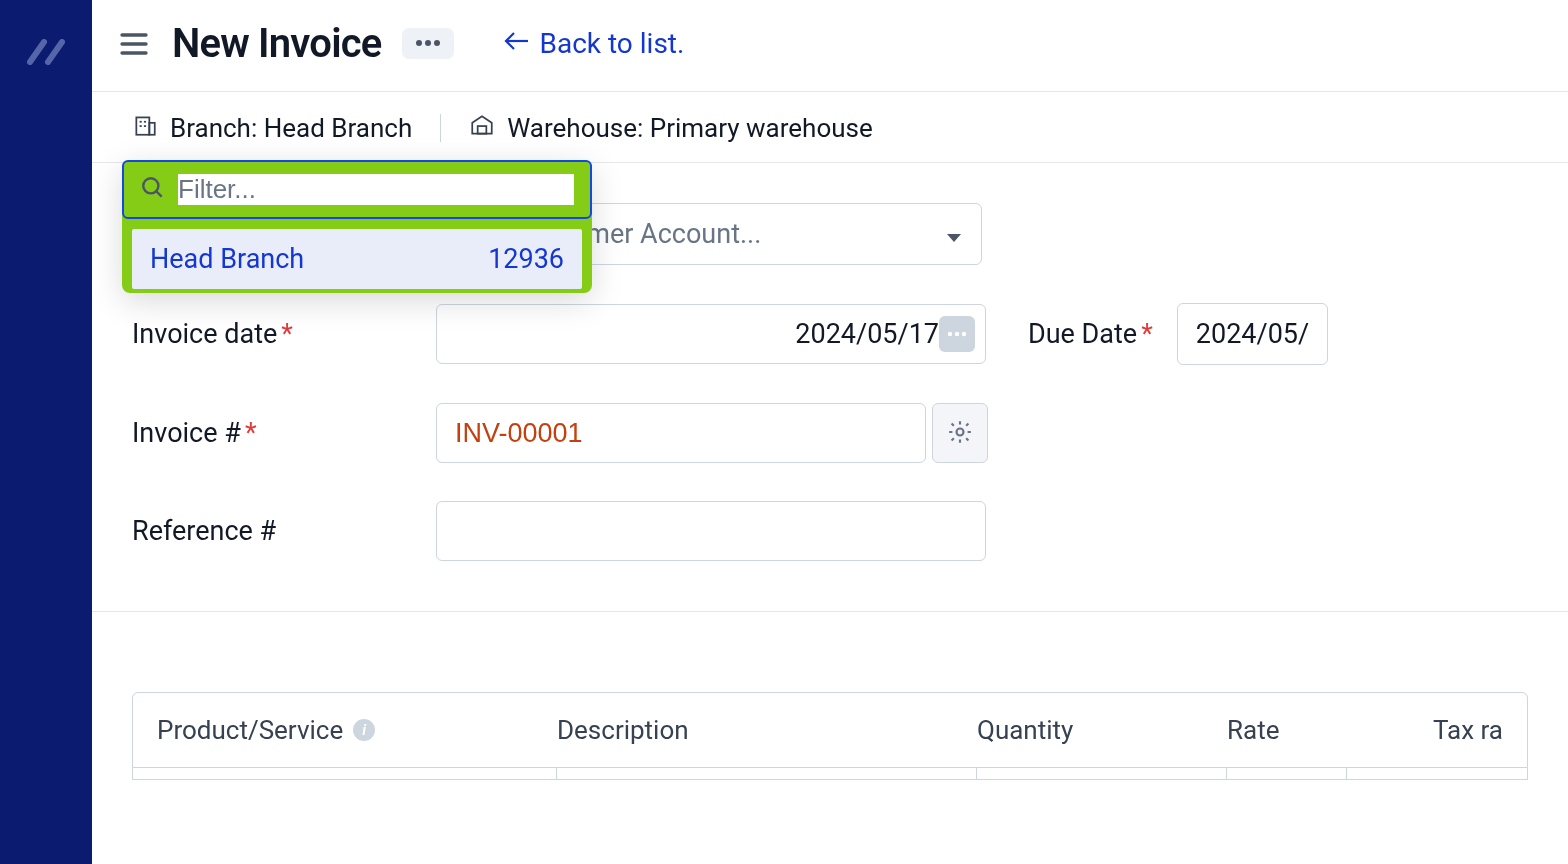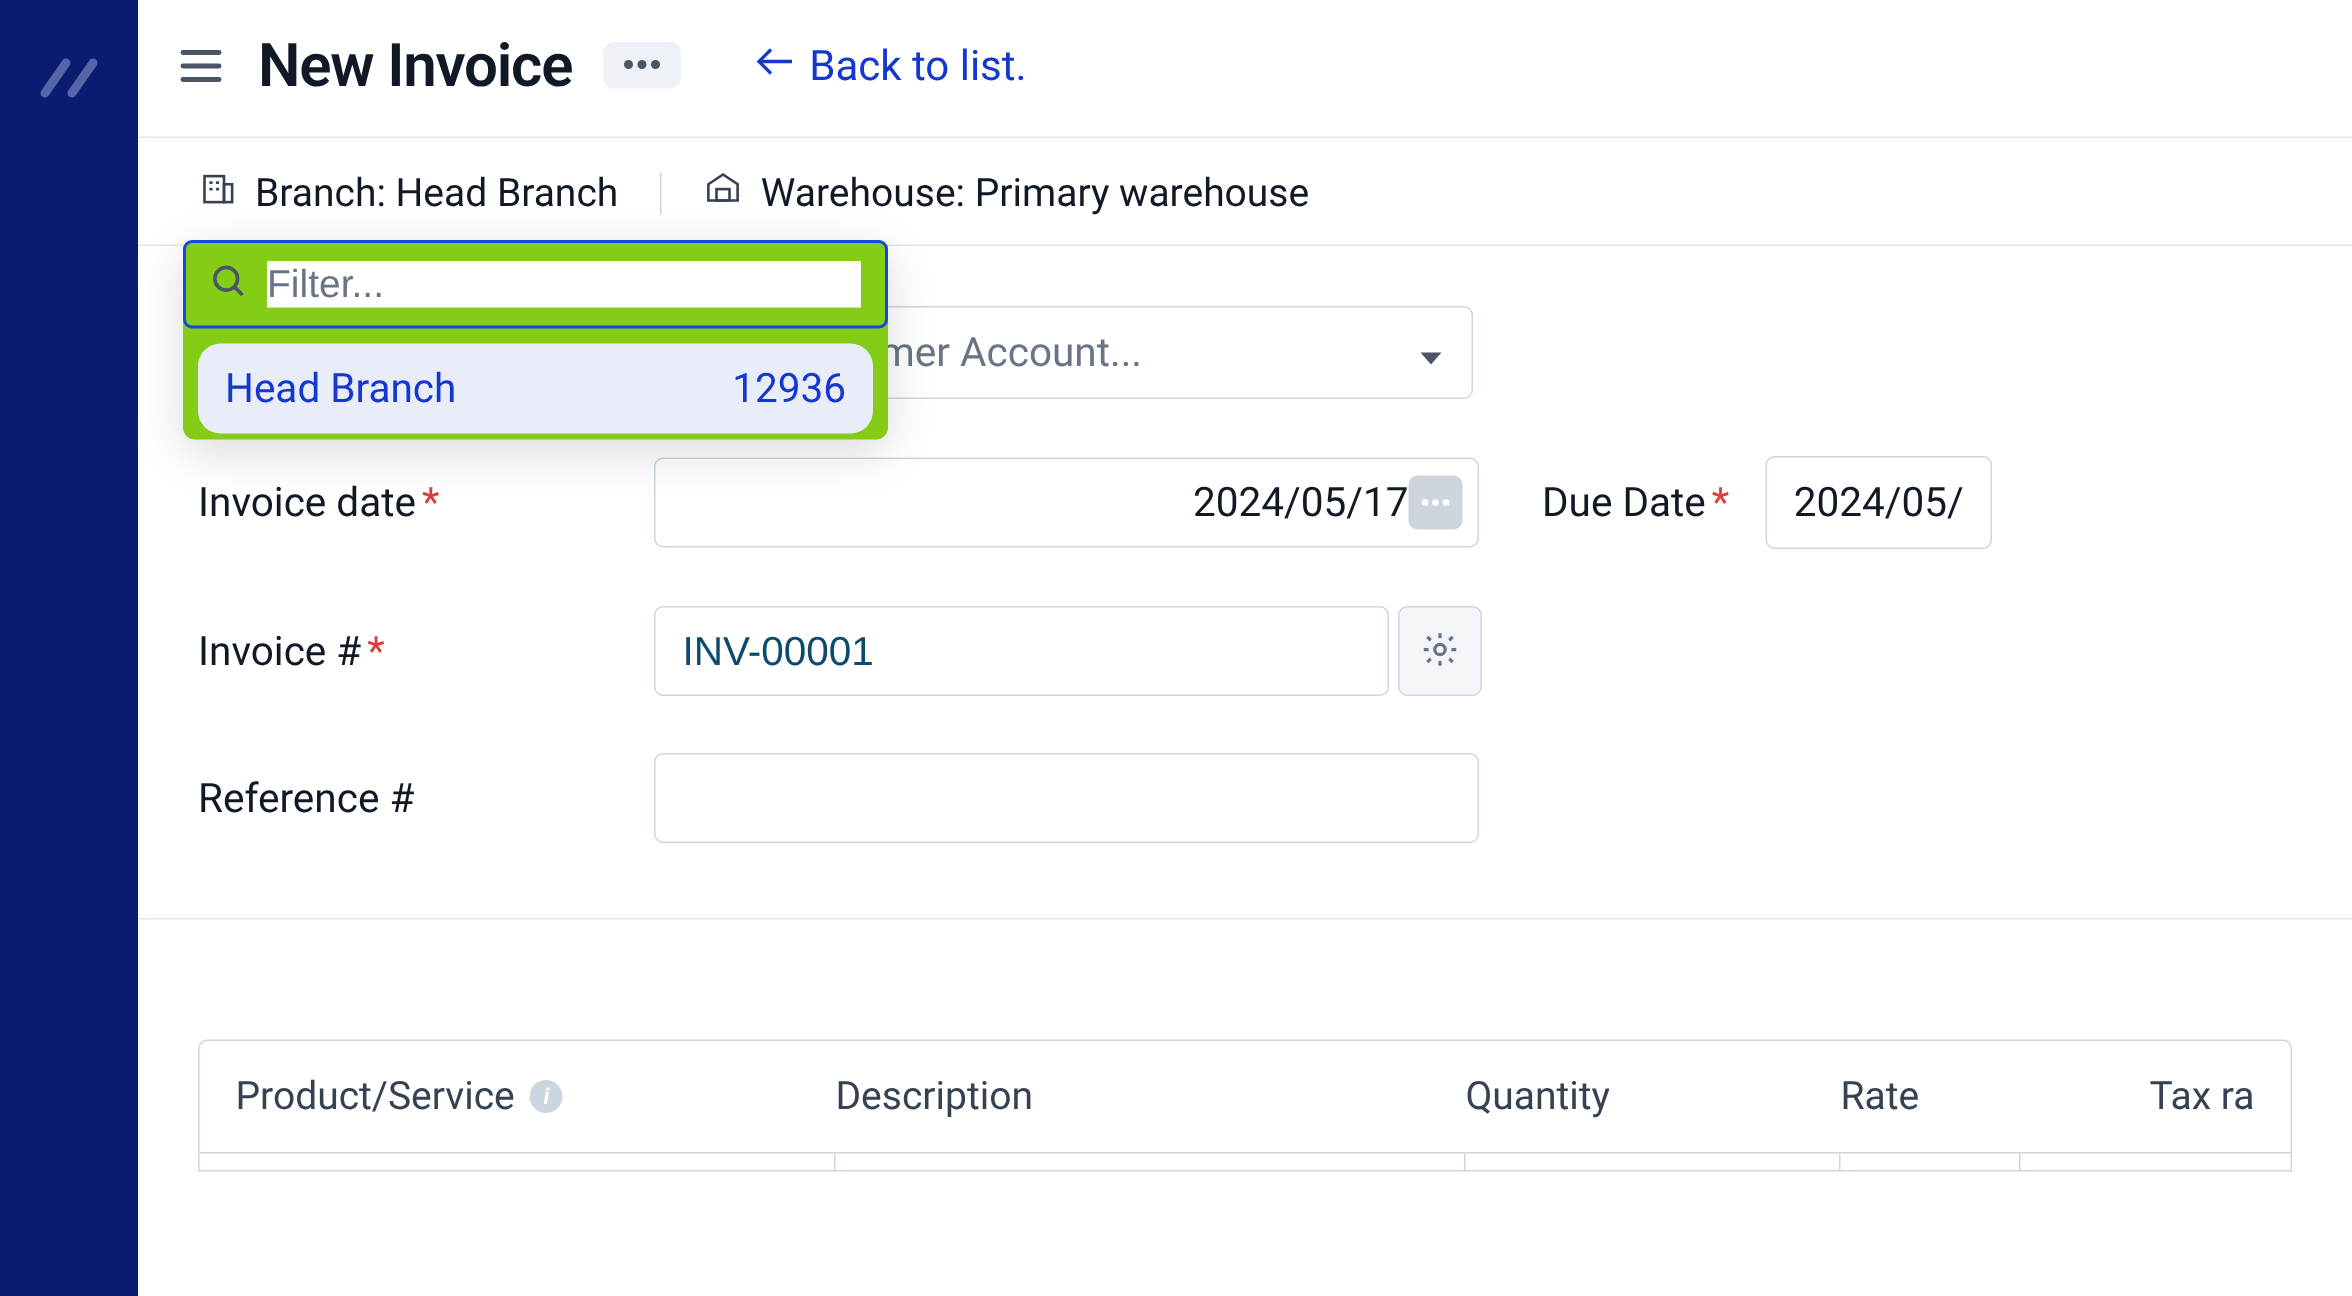--- a/index.html
+++ b/index.html
@@ -159,21 +159,21 @@
     .dropdown-search input::placeholder {
       color: #697586;
     }
     .dropdown-option {
       display: flex;
       justify-content: space-between;
       align-items: center;
       margin: 10px 10px 0 10px;
       padding: 14px 18px;
       background: #e9edfa;
-      border-radius: 15px;
+      border-radius: 2px;
       cursor: pointer;
       font-size: 27px;
       color: #1437d0;
     }
     .form-area {
       padding: 40px 40px 50px 40px;
       position: relative;
     }
     .form-row {
       display: flex;
@@ -255,21 +255,21 @@
       font-size: 27px;
       color: #121926;
     }
     .text-input {
       border: 1px solid #cdd5df;
       border-radius: 6px;
       padding: 14px 18px;
       width: 490px;
       height: 60px;
       font-size: 27px;
-      color: #0c4a6e;
+      color: #c2410c;
       outline: none;
     }
     .gear-btn {
       background: #f3f5f8;
       border: 1px solid #cdd5df;
       border-radius: 6px;
       width: 56px;
       height: 60px;
       display: flex;
       align-items: center;

